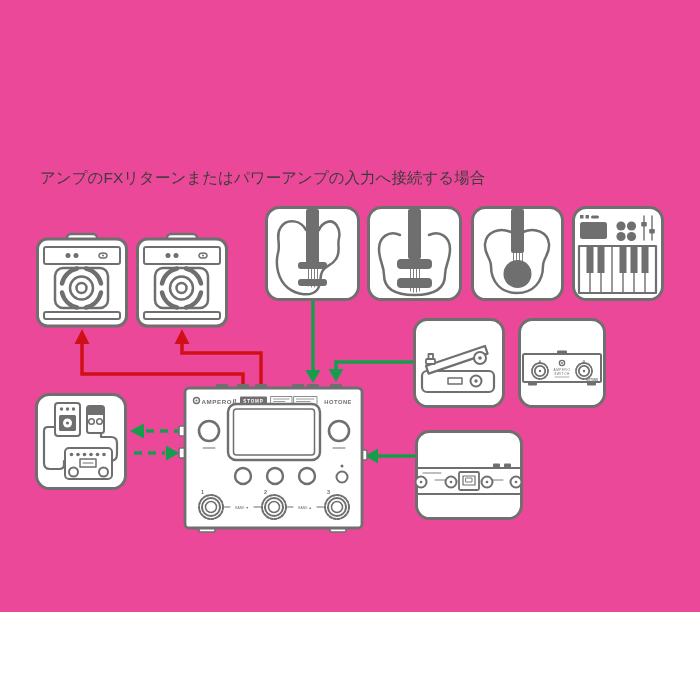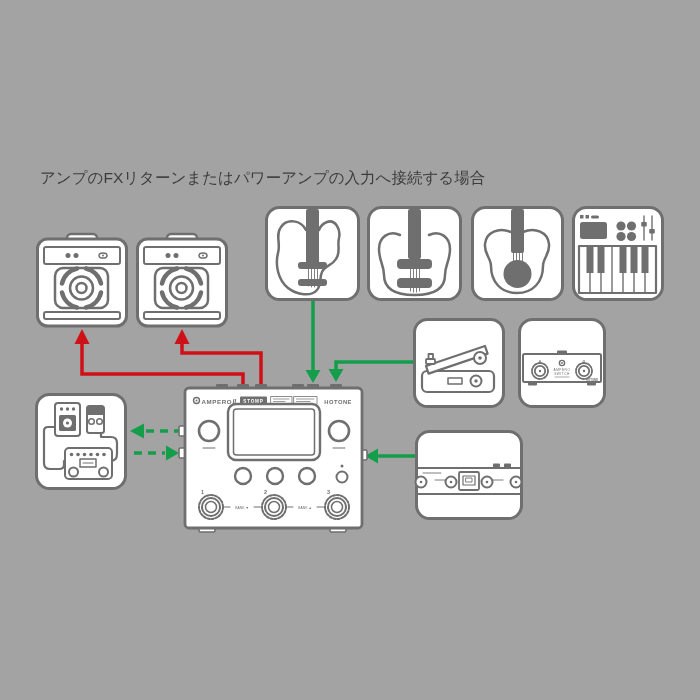--- a/index.html
+++ b/index.html
@@ -1,16 +1,16 @@
 <!DOCTYPE html>
 <html style="--outline: #6f6f6f; --dark: #3c3c3c; --red: #cf1016; --green: #149e4c;"><head>
 <meta charset="utf-8">
 <style>
   html,body{margin:0;padding:0;background:#ffffff;}
-  #stage{position:relative;width:700px;height:700px;background:#a3a3a3;overflow:hidden;
+  #stage{position:relative;width:700px;height:612px;background:#ec4899;overflow:hidden;
          font-family:"Liberation Sans","DejaVu Sans",sans-serif;}
   svg{display:block;}
   svg *{vector-effect:none;}
   .ol   { stroke: var(--outline); fill:none; stroke-linecap:round; stroke-linejoin:round; }
   .olw  { stroke: var(--outline); fill:#ffffff; stroke-linecap:round; stroke-linejoin:round; }
   .olf  { fill: var(--outline); stroke:none; }
   .red  { stroke: var(--red); fill:none; }
   .redh { fill: var(--red); stroke:none; }
   .grn  { stroke: var(--green); fill:none; }
   .grnh { fill: var(--green); stroke:none; }

